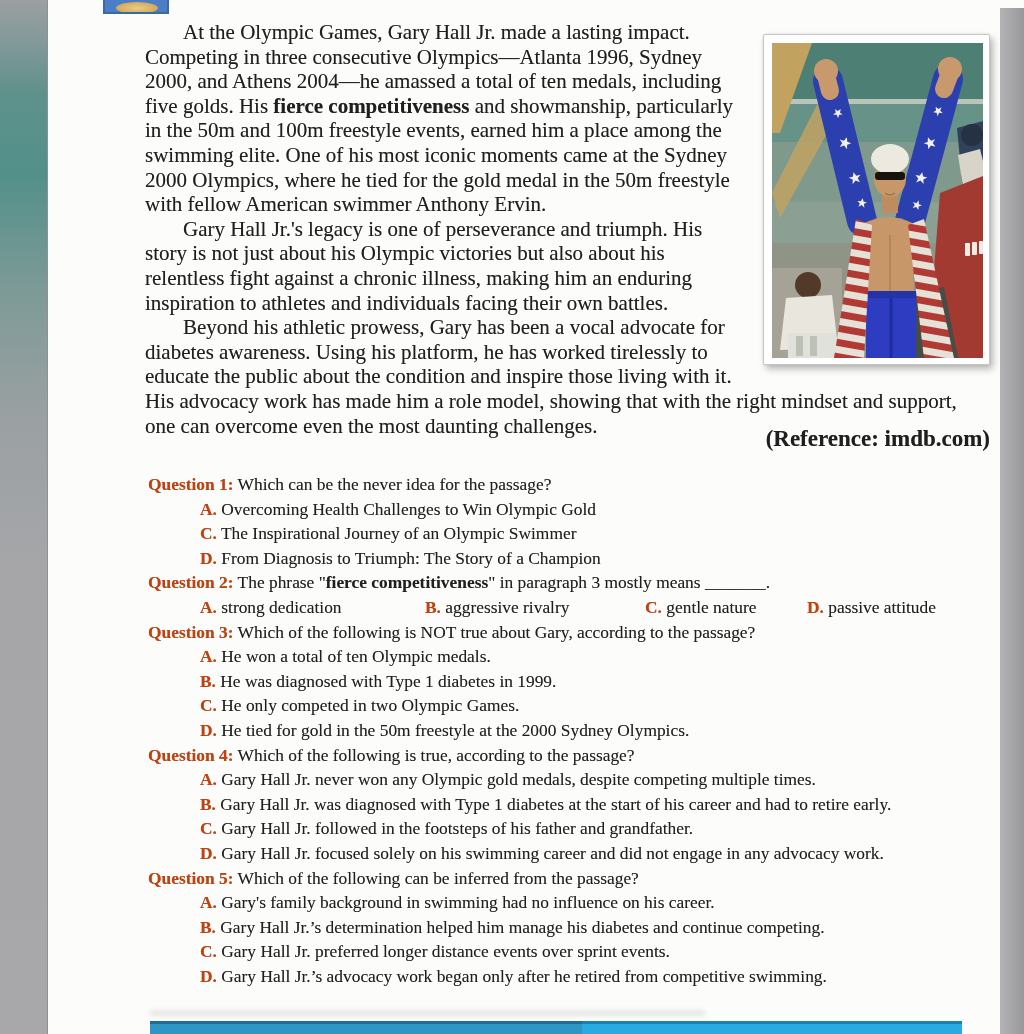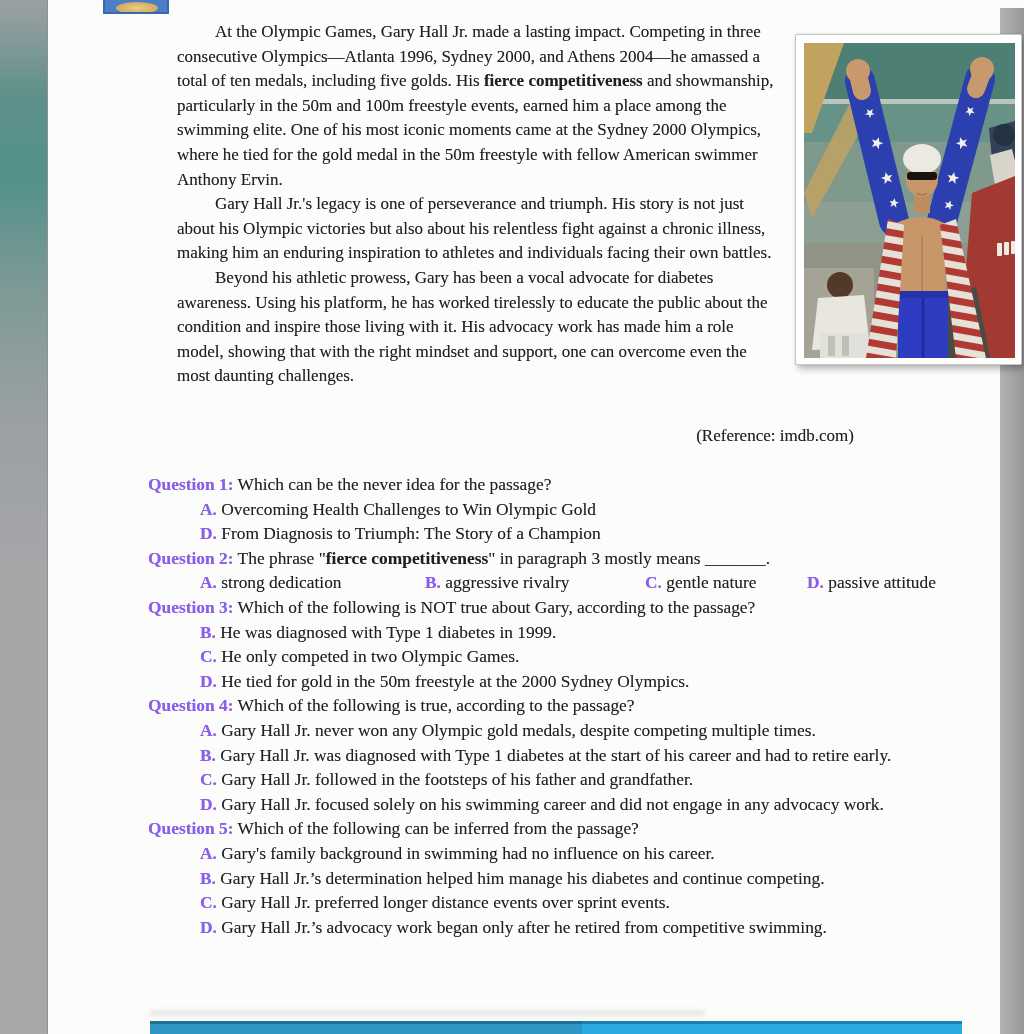--- a/index.html
+++ b/index.html
@@ -29,43 +29,43 @@
     overflow:hidden;
   }
   .logo-fragment .gold {
     position:absolute; left:11px; top:2px; width:42px; height:12px;
     border-radius:50%;
     background:radial-gradient(ellipse at center,#e9cd85 0%,#d3a95c 70%,#b98f43 100%);
   }
   
   .passage {
     position:absolute; left:145px; top:20px; width:845px;
-    font-size:17px; line-height:24.6px;
+    font-size:21px; line-height:24.6px;
     text-shadow:0 0 .6px rgba(40,40,40,.45);
-    margin-left:32px;
   }
   .passage p { text-indent:38px; }
   .photo-frame {
     float:right; width:227px; height:331px; margin:14px 0 10px 14px;
     background:#fff; border:1px solid #c7c7c7; border-radius:2px; padding:8px;
     box-shadow:3px 4px 7px rgba(0,0,0,.28), 0 0 2px rgba(0,0,0,.12);
   }
   .photo-frame svg { display:block; width:211px; height:315px; }
   .reference {
     position:absolute; left:560px; top:426px; width:430px;
-    text-align:center; font-size:17px;
+    text-align:right; font-size:23px;
     text-shadow:0 0 .6px rgba(40,40,40,.45);
+    font-weight:bold;
   }
   
   .questions {
     position:absolute; left:148px; top:472px; width:805px;
     font-size:17.4px; line-height:24.6px;
     text-shadow:0 0 .5px rgba(40,40,40,.4);
   }
-  .q-label, .opt-letter { color:#8b5cf6; font-weight:bold; }
+  .q-label, .opt-letter { color:#c2410c; font-weight:bold; }
   .option { padding-left:52px; }
   .options-inline { display:flex; padding-left:52px;align-items:center; }
   .options-inline .opt-a { width:225px; }
   .options-inline .opt-b { width:220px; }
   .options-inline .opt-c { width:162px; }
   .bold { font-weight:bold; }
   
   .footer-shadow {
     position:absolute; left:150px; top:1010px; width:555px; height:6px;
     background:rgba(140,140,140,.18); filter:blur(2px);
@@ -165,35 +165,37 @@
     <p>Beyond his athletic prowess, Gary has been a vocal advocate for diabetes awareness. Using his platform, he has worked tirelessly to educate the public about the condition and inspire those living with it. His advocacy work has made him a role model, showing that with the right mindset and support, one can overcome even the most daunting challenges.</p>
   </div>
 
   <div class="reference">(Reference: imdb.com)</div>
 
   <div class="questions">
 
     <div>
       <div><span class="q-label">Question 1:</span> <span>Which can be the never idea for the passage?</span></div>
       <div class="option"><span class="opt-letter">A.</span> <span>Overcoming Health Challenges to Win Olympic Gold</span></div>
+      <div class="option"><span class="opt-letter">C.</span> <span>The Inspirational Journey of an Olympic Swimmer</span></div>
       <div class="option"><span class="opt-letter">D.</span> <span>From Diagnosis to Triumph: The Story of a Champion</span></div>
     </div>
 
     <div>
       <div><span class="q-label">Question 2:</span> <span>The phrase "</span><span class="bold">fierce competitiveness</span><span>" in paragraph 3 mostly means _______.</span></div>
       <div class="options-inline">
         <span class="opt-a"><span class="opt-letter">A.</span> <span>strong dedication</span></span>
         <span class="opt-b"><span class="opt-letter">B.</span> <span>aggressive rivalry</span></span>
         <span class="opt-c"><span class="opt-letter">C.</span> <span>gentle nature</span></span>
         <span class="opt-d"><span class="opt-letter">D.</span> <span>passive attitude</span></span>
       </div>
     </div>
 
     <div>
       <div><span class="q-label">Question 3:</span> <span>Which of the following is NOT true about Gary, according to the passage?</span></div>
+      <div class="option"><span class="opt-letter">A.</span> <span>He won a total of ten Olympic medals.</span></div>
       <div class="option"><span class="opt-letter">B.</span> <span>He was diagnosed with Type 1 diabetes in 1999.</span></div>
       <div class="option"><span class="opt-letter">C.</span> <span>He only competed in two Olympic Games.</span></div>
       <div class="option"><span class="opt-letter">D.</span> <span>He tied for gold in the 50m freestyle at the 2000 Sydney Olympics.</span></div>
     </div>
 
     <div>
       <div><span class="q-label">Question 4:</span> <span>Which of the following is true, according to the passage?</span></div>
       <div class="option"><span class="opt-letter">A.</span> <span>Gary Hall Jr. never won any Olympic gold medals, despite competing multiple times.</span></div>
       <div class="option"><span class="opt-letter">B.</span> <span>Gary Hall Jr. was diagnosed with Type 1 diabetes at the start of his career and had to retire early.</span></div>
       <div class="option"><span class="opt-letter">C.</span> <span>Gary Hall Jr. followed in the footsteps of his father and grandfather.</span></div>

